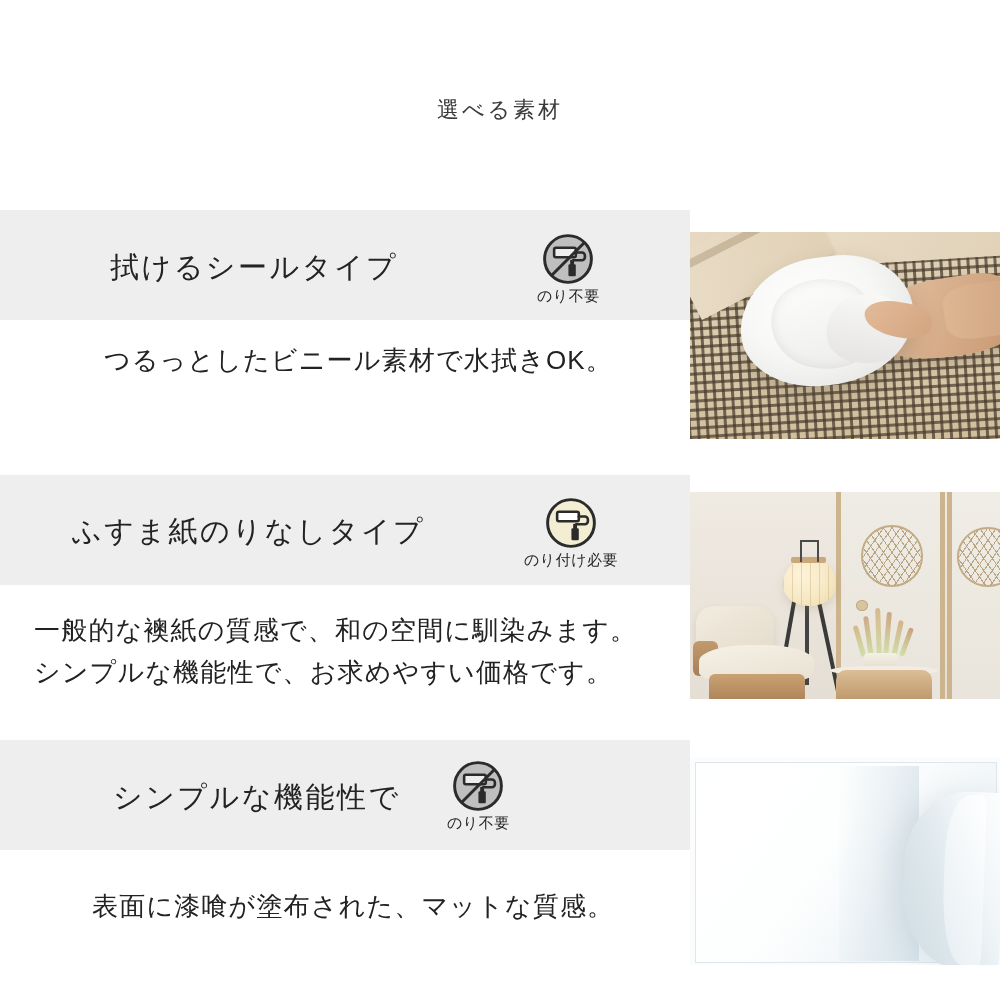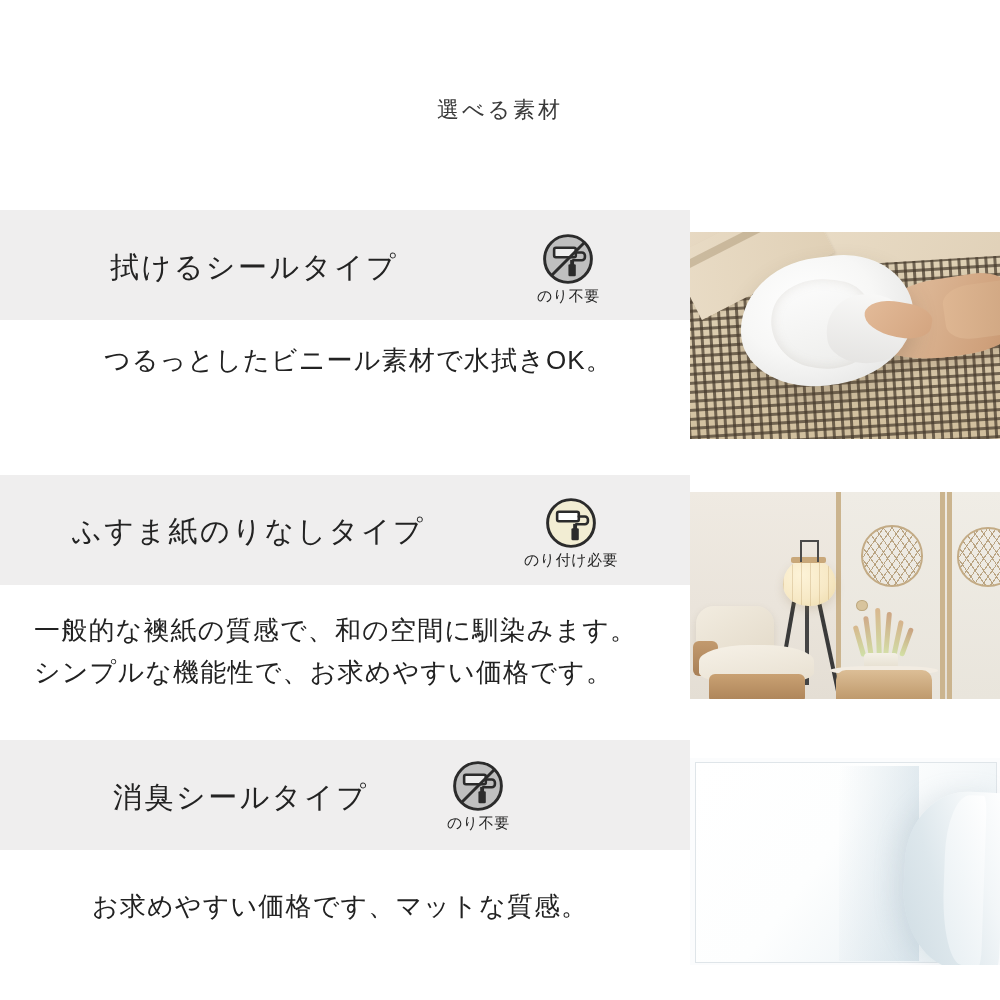--- a/index.html
+++ b/index.html
@@ -249,37 +249,37 @@
       <div class="p2-chair-back"></div>
       <div class="p2-chair-arm"></div>
       <div class="p2-chair-seat"></div>
       <div class="p2-chair-base"></div>
     </div>
   </div>
 
   <div class="section" style="top:0;">
     <div class="band" style="top:740px;height:110px;"></div>
 
-    <div class="band-title" style="left:113px;top:778px;">消臭シールタイプ</div>
+    <div class="band-title" style="left:113px;top:778px;">シンプルな機能性で</div>
 
     <div class="badges" style="left:447px;top:760px;gap:20px;">
       <div class="badge">
         <svg class="badge-svg badge-ico" viewBox="0 0 60 60">
           <circle cx="30" cy="30" r="27" fill="#BFBFBF" stroke="#2B2B2B" stroke-width="3.4"></circle>
           <rect x="14" y="17" width="25" height="11" rx="2" fill="#EDEDED" stroke="#2B2B2B" stroke-width="3"></rect>
           <path d="M39 22.5 h7 a3.5 3.5 0 0 1 3.5 3.5 v2 a3.5 3.5 0 0 1 -3.5 3.5 h-10" fill="none" stroke="#2B2B2B" stroke-width="3" stroke-linecap="round"></path>
           <rect x="32.5" y="31" width="4.5" height="6" fill="#2B2B2B"></rect>
           <rect x="30.5" y="36" width="8.5" height="14" rx="1.5" fill="#2B2B2B"></rect>
           <line x1="11" y1="49" x2="49" y2="11" stroke="#2B2B2B" stroke-width="3.4"></line>
         </svg>
         <div class="badge-label">のり不要</div>
       </div>
     </div>
 
-    <div class="desc" style="left:92px;top:888px;">お求めやすい価格です、マットな質感。</div>
+    <div class="desc" style="left:92px;top:888px;">表面に漆喰が塗布された、マットな質感。</div>
 
     <div class="photo" style="left:690px;top:758px;width:310px;height:207px;">
       <div class="p3-bg"></div>
       <div class="p3-sheet"></div>
       <div class="p3-shade"></div>
       <div class="p3-curl"></div>
       <div class="p3-curl-edge"></div>
     </div>
   </div>
 

